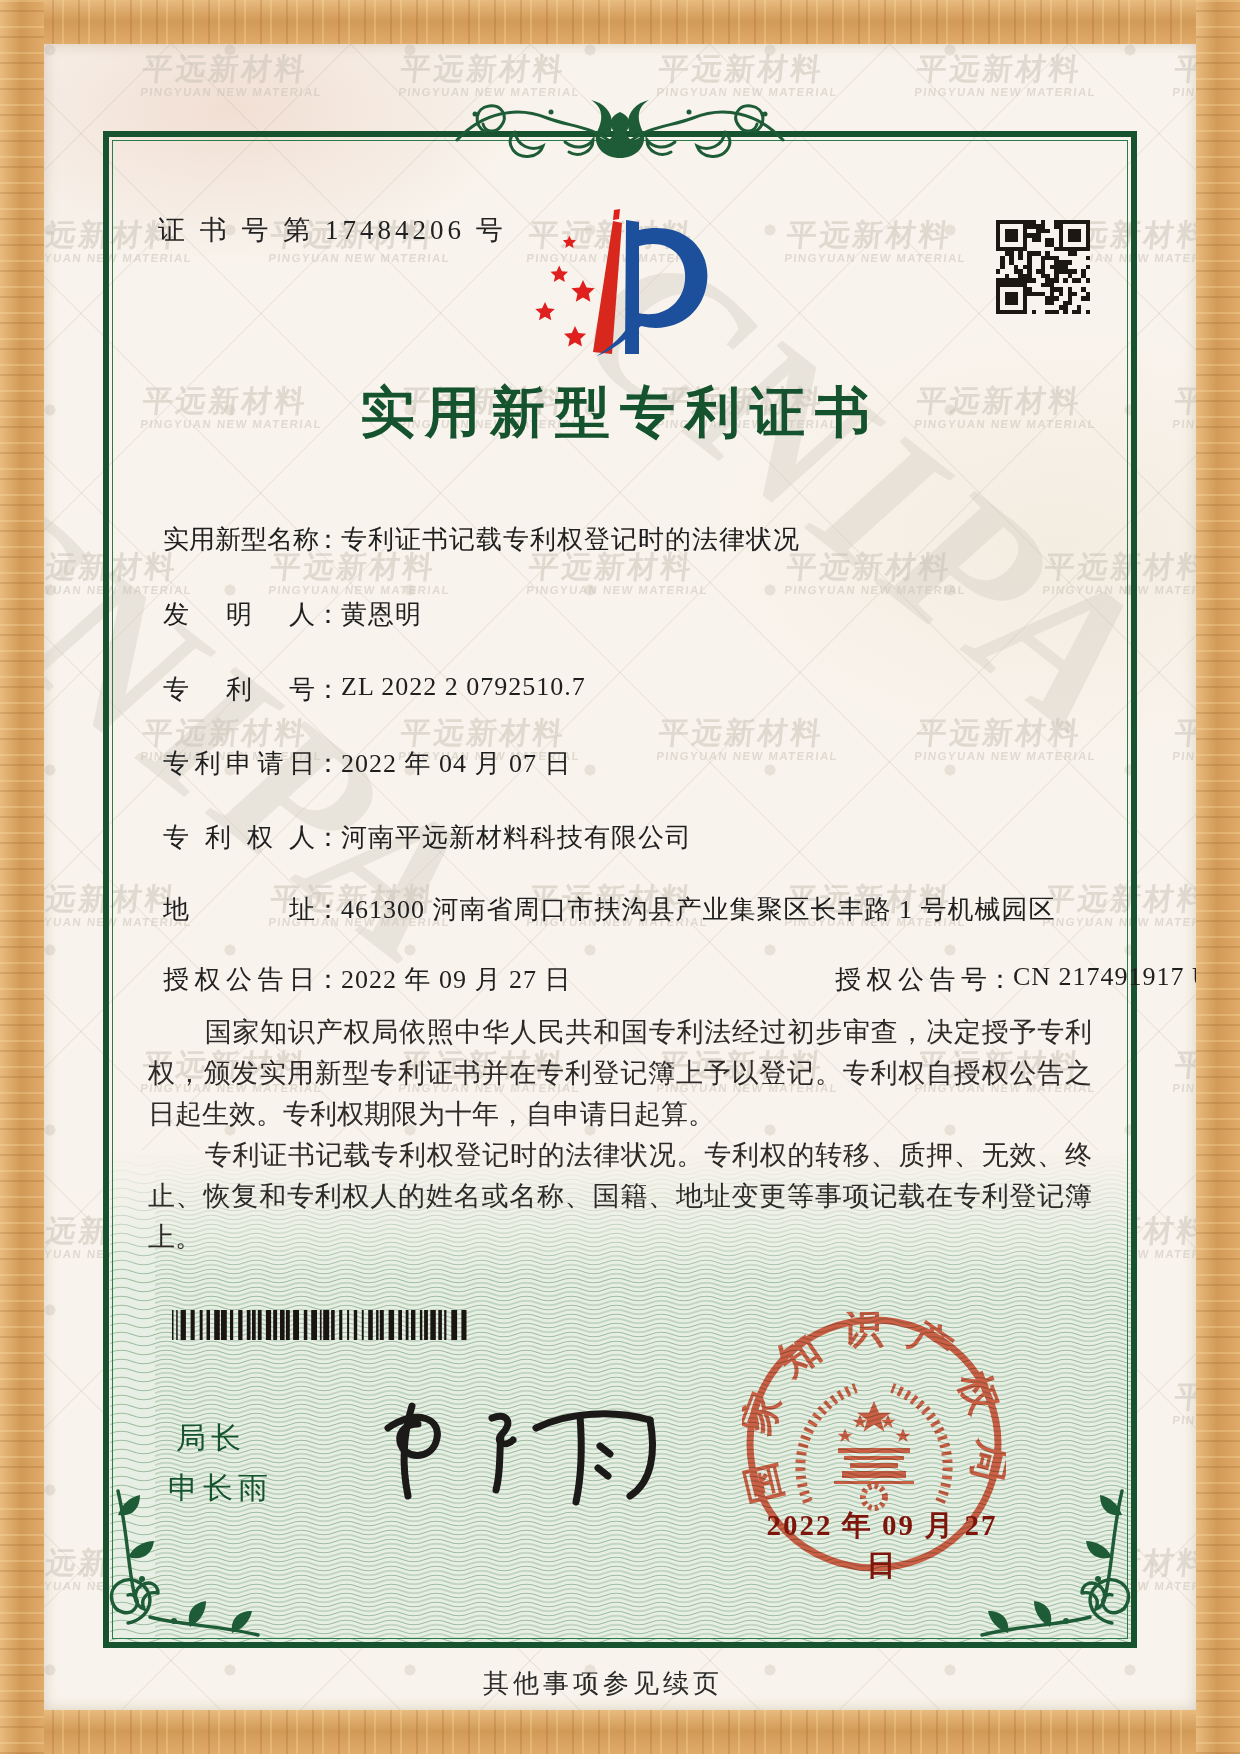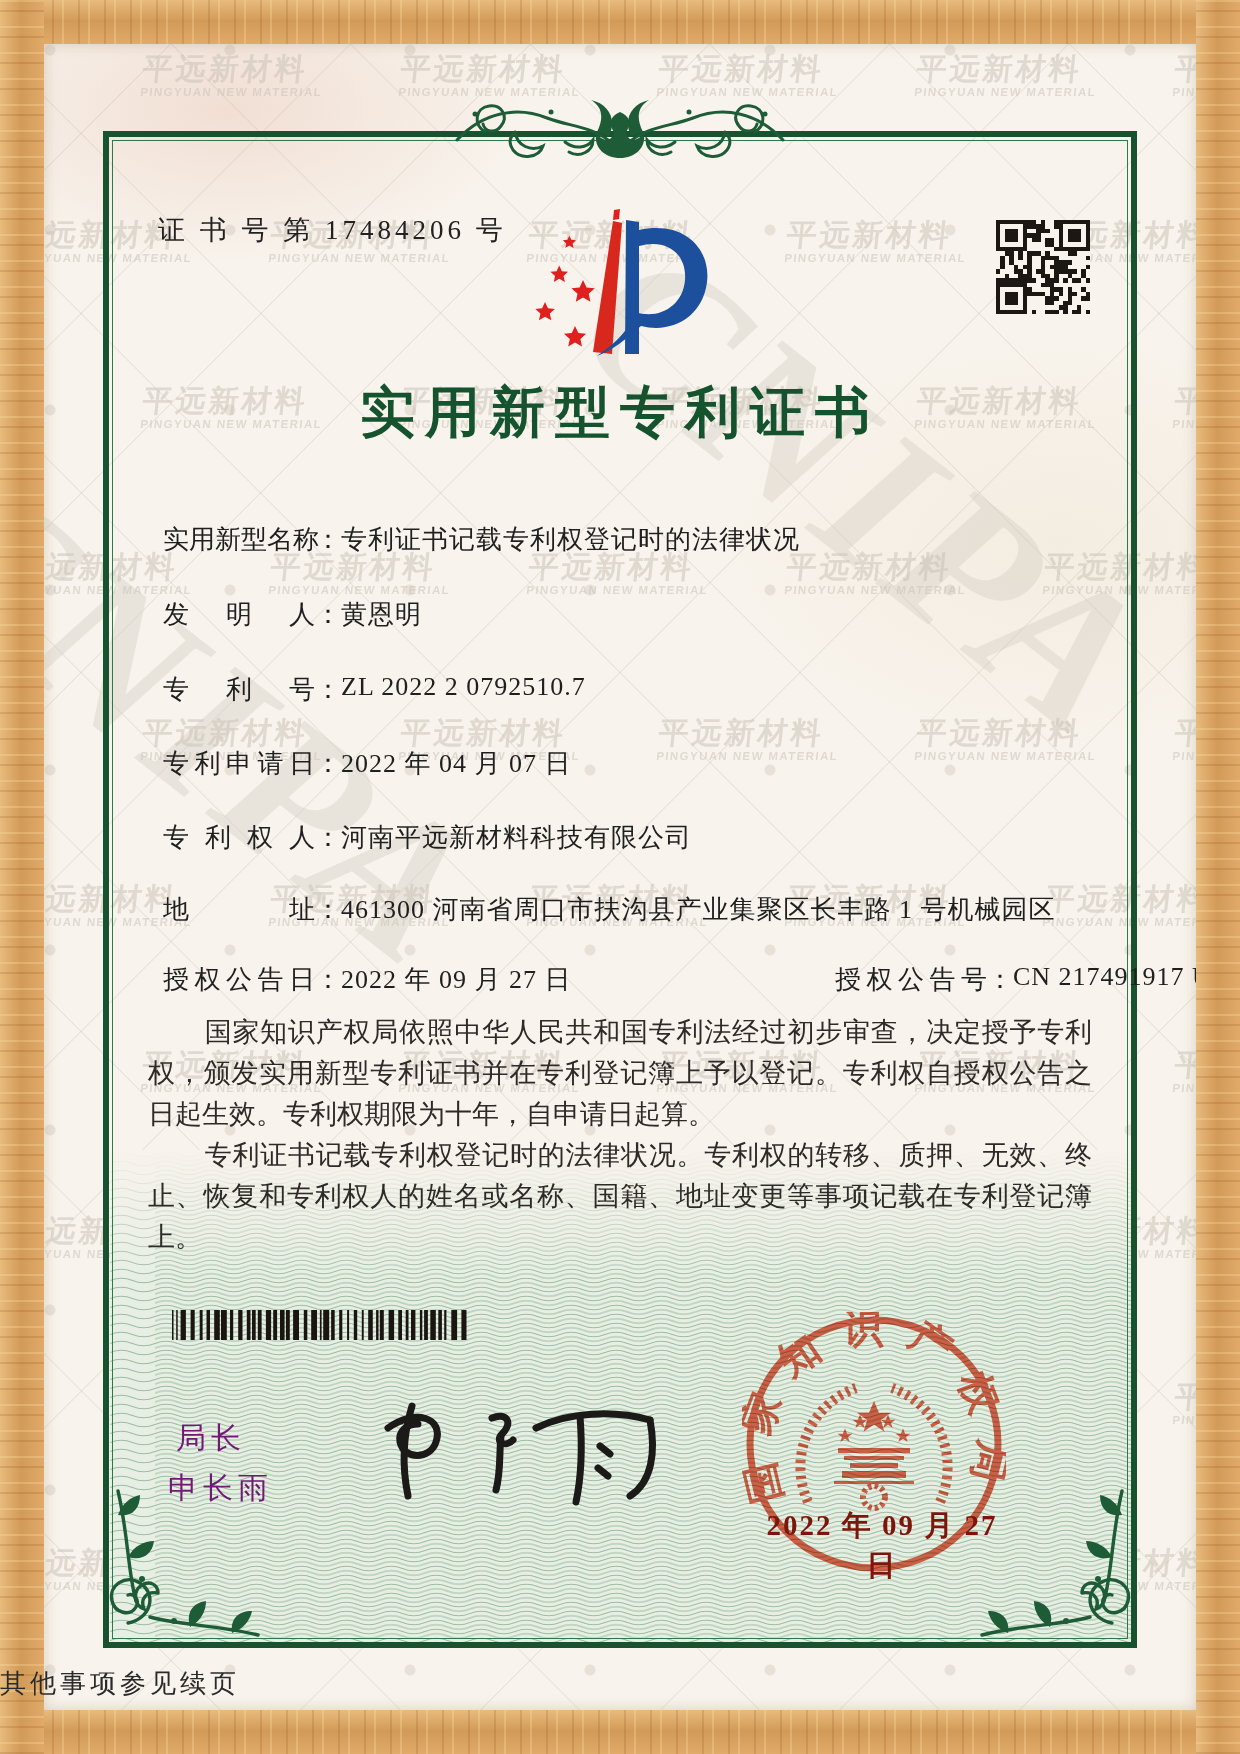--- a/index.html
+++ b/index.html
@@ -52,31 +52,31 @@
   .flabel{display:inline-block;width:152px;text-align:justify;text-align-last:justify;vertical-align:top;}
   .fcolon{vertical-align:top;}
   .fvalue{display:inline-block;vertical-align:top;letter-spacing:1px;}
   .fvalue.wrap{white-space:normal;max-width:758px;}
   .grant2{position:absolute;left:672px;top:0;}
   .body-text{position:absolute;left:148px;top:1012px;width:944px;z-index:4;font-size:27px;line-height:41px;
       color:#2e2a28;text-align:justify;}
   .body-text p{margin:0;text-indent:2.1em;}
   .barcode{position:absolute;left:172px;top:1310px;z-index:4;}
   .signer{position:absolute;z-index:4;font-family:"Liberation Sans",sans-serif;font-weight:500;
-      font-size:30px;color:#701a75;letter-spacing:5px;}
+      font-size:30px;color:#14532d;letter-spacing:5px;}
   .signer-title{left:176px;top:1418px;}
   .signer-name{left:168px;top:1468px;}
   .signature{position:absolute;left:368px;top:1390px;z-index:4;}
   .seal{position:absolute;left:742px;top:1312px;width:264px;height:264px;z-index:5;mix-blend-mode:multiply;opacity:.93;}
   .seal-date{position:absolute;left:762px;top:1506px;width:240px;z-index:5;text-align:center;
       font-size:29px;letter-spacing:2px;color:#7d150b;font-weight:bold;}
   .page-info{position:absolute;left:0;top:1597px;width:1240px;z-index:4;text-align:center;
       font-size:25px;letter-spacing:2px;color:#2a2a2a;}
-  .footer-note{position:absolute;left:0;top:1666px;width:1110px;z-index:7;
-      font-size:26px;letter-spacing:4px;color:#2a2a2a;}
+  .footer-note{position:absolute;left:0;top:1666px;width:1110px;z-index:7;text-align:center;
+      font-size:26px;letter-spacing:4px;color:#2a2a2a;padding-left:48px;}
 </style>
 </head>
 <body>
 
 <div class="canvas">
 
   <div class="paper">
     <div class="lattice"></div>
 
     <div class="ghost" style="left:500px;top:330px;">CNIPA</div>

